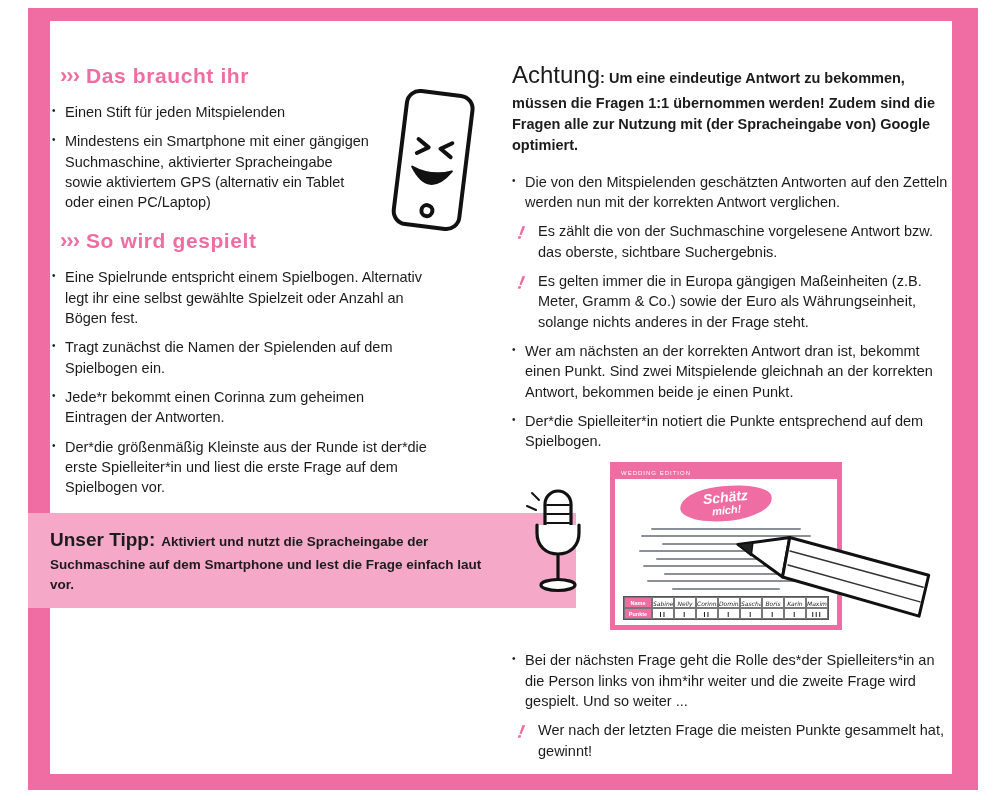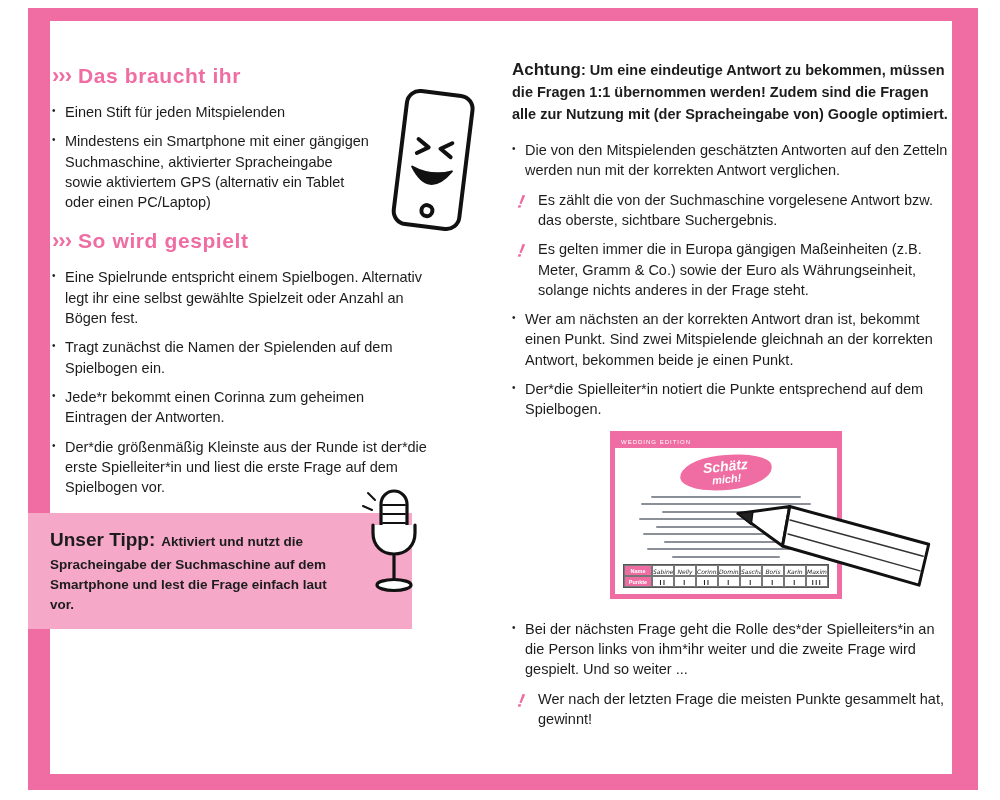--- a/index.html
+++ b/index.html
@@ -19,51 +19,52 @@
     border-style:solid;border-color:var(--pink);
     border-width:13px 26px 16px 22px;pointer-events:none;
   }
   .content{position:absolute;left:52px;right:48px;top:21px;bottom:26px;display:flex}
   .col-left{width:432px;flex:none;position:relative}
   .col-right{flex:1;margin-left:28px;position:relative}
 
   .pink-head{
     color:var(--pink);font-size:21px;font-weight:bold;letter-spacing:.6px;
     margin-bottom:13px;
+    margin-left:8px;
   }
   .pink-head .chev{font-size:22px;letter-spacing:-1px;margin-right:7px;font-weight:bold}
   .head-1{margin-top:42px}
   .head-2{margin-top:16px}
 
   .item{position:relative;padding-left:13px;margin-bottom:9px;font-size:14.5px;line-height:1.4}
   .col-left .item{padding-right:56px}
   .col-left .item.pad-phone{padding-right:112px}
   .dot{position:absolute;left:0;top:2px;font-size:10px;color:#222}
   .item.excl{padding-left:25px;margin-left:1px}
   .excl-mark{
     position:absolute;left:5px;top:-1px;color:var(--pink);
     font-weight:900;font-size:19px;font-style:italic;transform:rotate(10deg);
   }
 
   .phone{position:absolute;left:338px;top:66px;transform:rotate(7deg)}
   .phone path,.phone rect,.phone circle{stroke:#111;fill:none;stroke-width:4;stroke-linecap:round;stroke-linejoin:round}
   .phone .fill{fill:#111;stroke:#111;stroke-width:2}
 
   .tipbox{
-    position:relative;margin-top:16px;margin-left:-24px;width:384px;
+    position:relative;margin-top:16px;margin-left:-24px;width:548px;
     background:var(--pink-light);padding:13px 78px 13px 22px;
   }
   .tip-text{font-size:13.5px;font-weight:bold;line-height:1.5}
   .tip-title{font-size:19px;font-weight:900;margin-right:6px}
   .mic{position:absolute;right:-14px;top:-26px}
   .mic path,.mic rect,.mic ellipse{stroke:#111;fill:#fff;stroke-width:3.2;stroke-linecap:round;stroke-linejoin:round}
   .mic .thin{stroke-width:2;fill:none}
 
   .achtung{margin-top:36px;font-size:14.5px;font-weight:bold;line-height:1.48;margin-bottom:15px}
-  .achtung-title{font-size:17px;font-weight:700}
+  .achtung-title{font-size:24px;font-weight:400}
 
   .sheet-wrap{position:relative;margin:4px 0 12px;height:178px}
   .sheet{
     position:absolute;left:98px;top:2px;width:232px;height:168px;
     background:#fff;border:5px solid var(--pink);padding:16px 8px 6px;
   }
   .sheet-band{
     position:absolute;top:0;left:0;right:0;height:12px;background:var(--pink);
     color:#fff;font-size:6px;letter-spacing:1px;line-height:12px;padding-left:6px;
     text-transform:uppercase;

